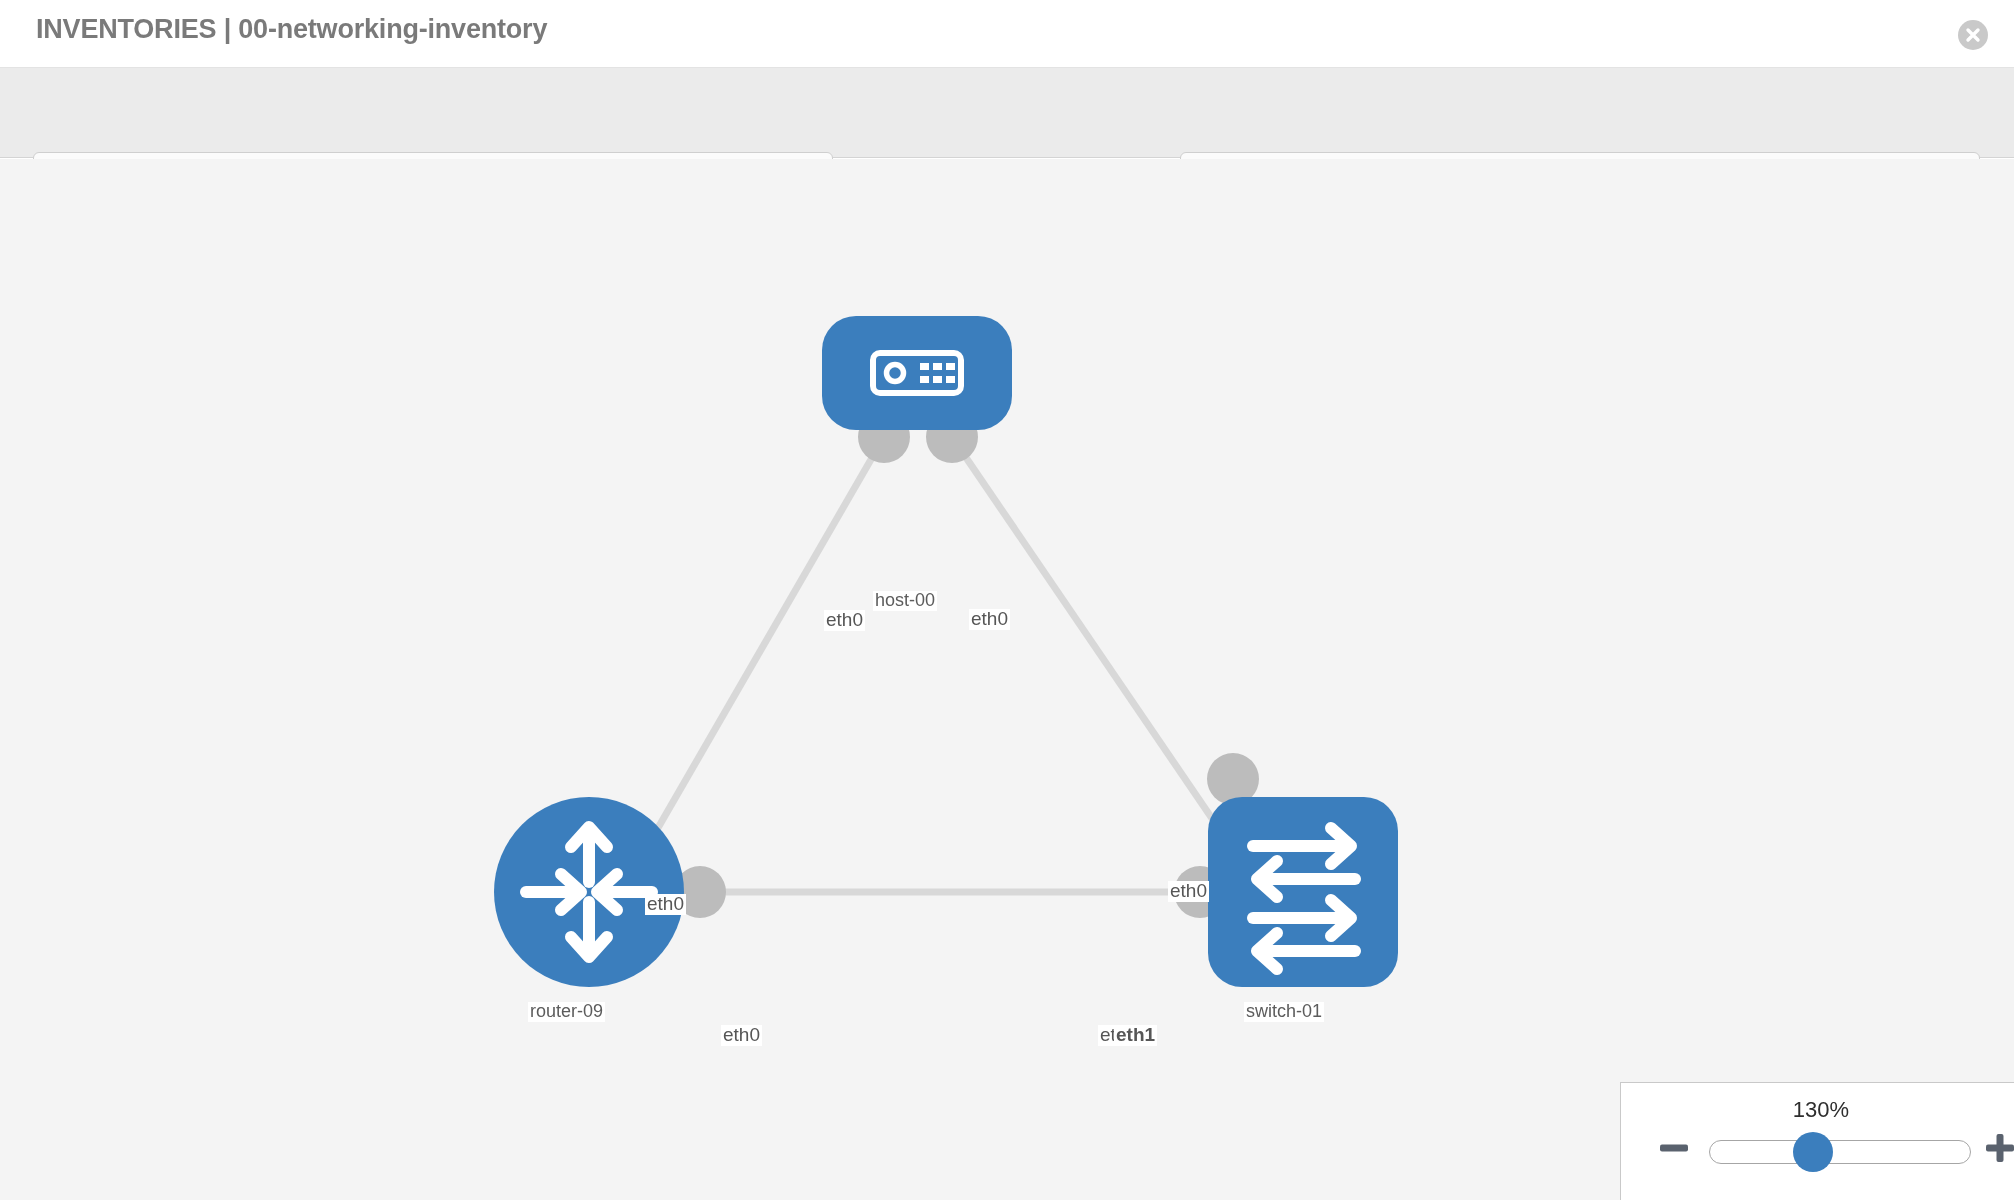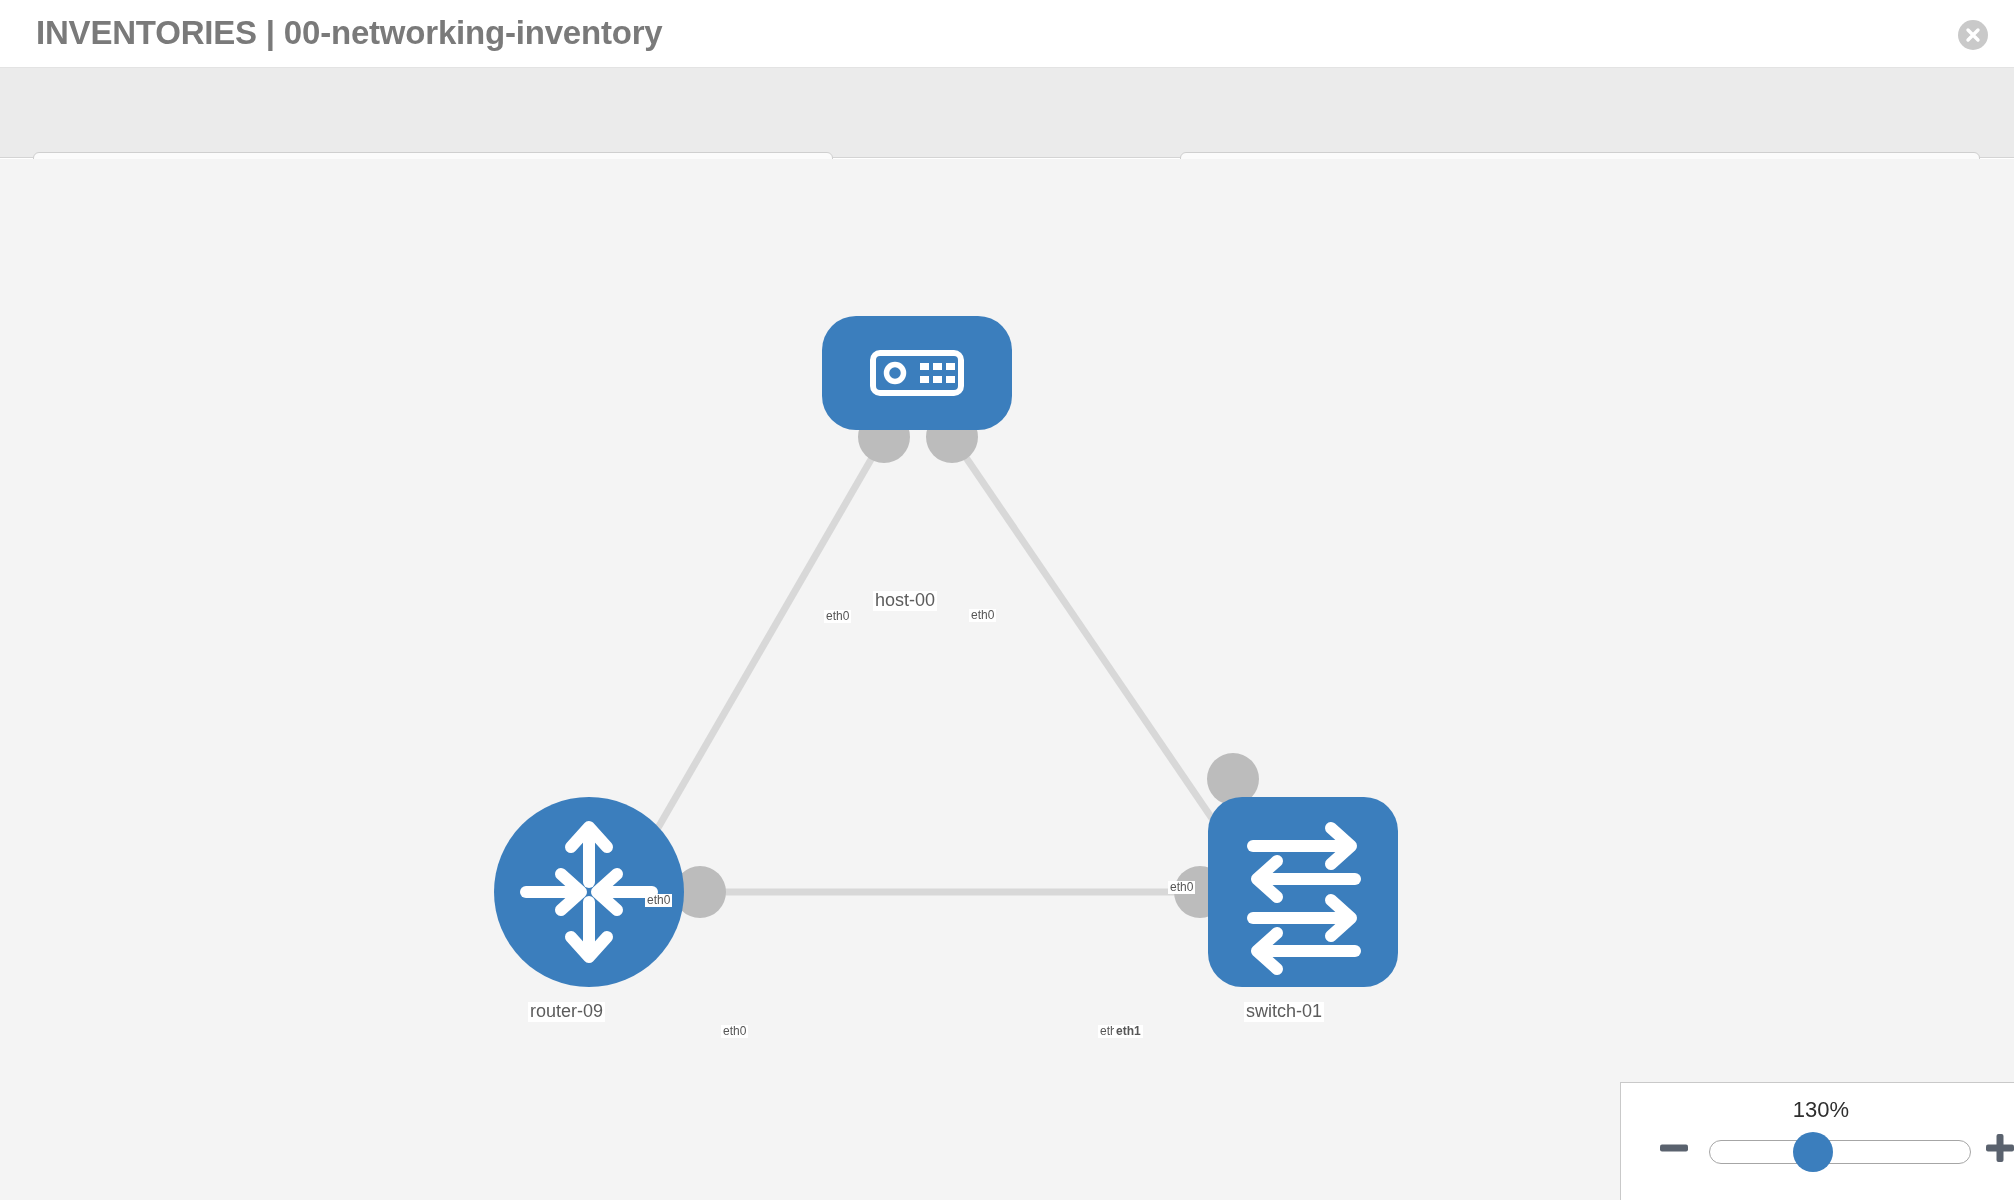--- a/index.html
+++ b/index.html
@@ -13,21 +13,21 @@
 
   
   #header {
     position: absolute; left: 0; top: 0;
     width: 2014px; height: 68px;
     background: #ffffff;
     border-bottom: 1px solid #e3e3e3;
   }
   #page-title {
     position: absolute; left: 36px; top: 14px;
-    font-size: 33px; font-weight: bold;
+    font-size: 27px; font-weight: bold;
     color: #7a7a7a;
     letter-spacing: -0.2px;
     white-space: nowrap;
   }
   #close-btn {
     position: absolute; right: 26px; top: 20px;
     width: 30px; height: 30px;
     cursor: pointer;
   }
 
@@ -101,21 +101,21 @@
     position: absolute;
     font-size: 18px;
     color: #5c5c5c;
     background: #ffffff;
     white-space: nowrap;
     padding: 0 2px;
     line-height: 1.1;
   }
   .iface-label {
     position: absolute;
-    font-size: 12px;
+    font-size: 19px;
     color: #565656;
     background: #ffffff;
     white-space: nowrap;
     padding: 0 2px;
     line-height: 1.1;
   }
 
   
   #zoom-panel {
     position: absolute; left: 1620px; top: 1082px;

